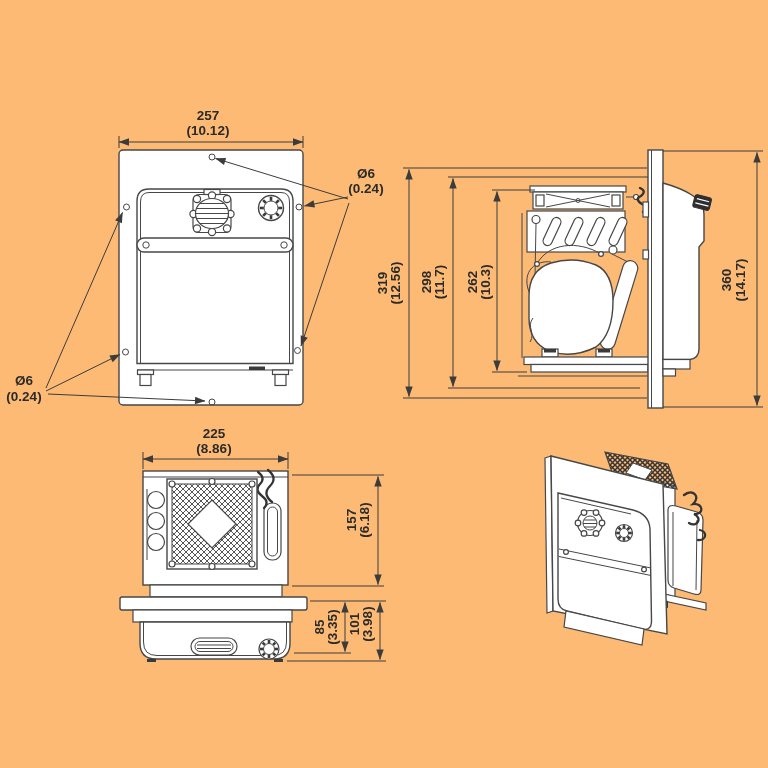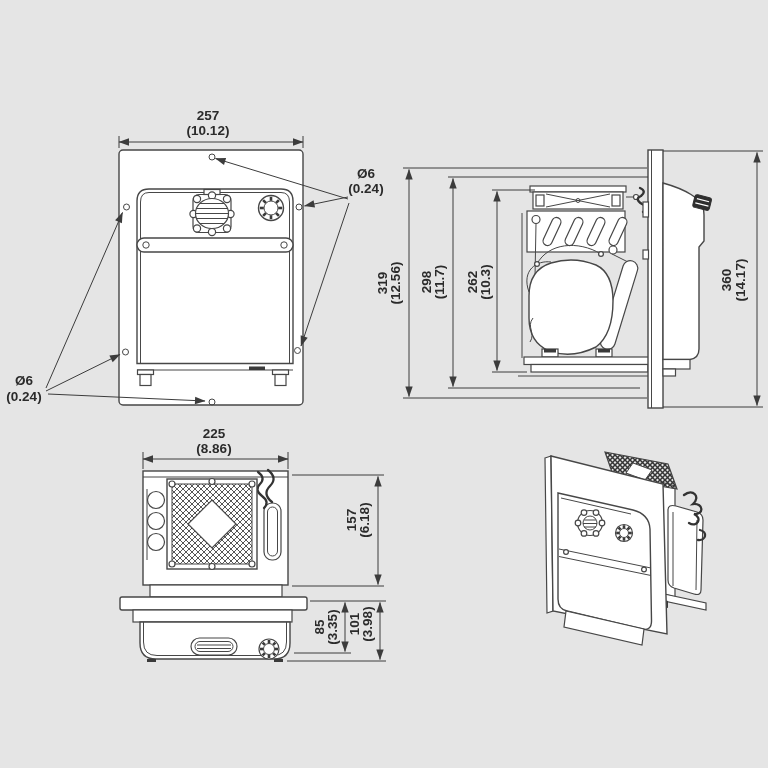--- a/index.html
+++ b/index.html
@@ -1,16 +1,16 @@
 <!DOCTYPE html>
 <html><head>
 <meta charset="utf-8">
 <style>
   html,body{margin:0;padding:0;background:#ffffff;}
-  .page{width:768px;height:768px;background:#e5e5e5;position:relative;overflow:hidden;}
+  .page{width:768px;height:768px;background:#fdba74;position:relative;overflow:hidden;}
   svg{display:block;}
   .dim{font-family:"Liberation Sans",sans-serif;font-size:13.5px;font-weight:700;fill:#2b2b2b;text-anchor:middle;}
   .ol{stroke:#474747;stroke-width:1.4;fill:#ffffff;}
   .ol2{stroke:#474747;stroke-width:1;fill:none;}
   .olf{stroke:#474747;stroke-width:1.2;fill:#ffffff;}
   .dl{stroke:#3c3c3c;stroke-width:1;fill:none;}
   .tick{stroke:#3a3a3a;stroke-width:2.6;fill:none;}
   .wire{stroke:#333333;stroke-width:2.3;fill:none;stroke-linecap:round;}
   .dark{fill:#3a3a3a;stroke:none;}
 </style>

